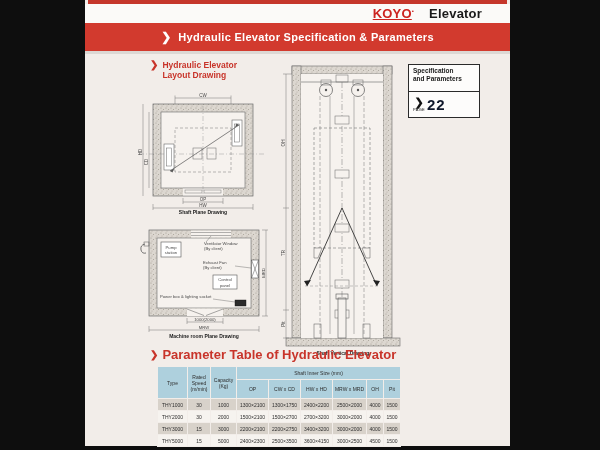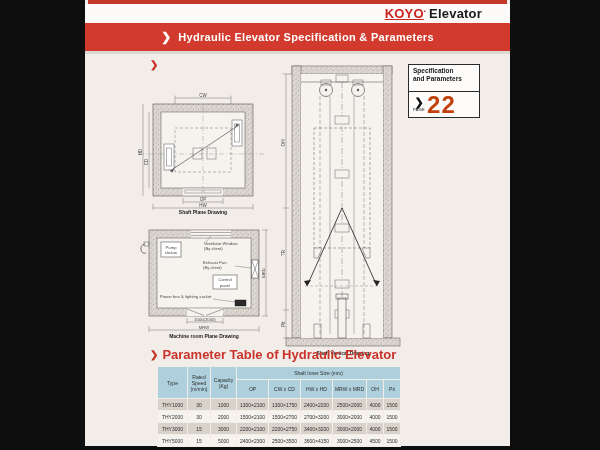--- a/index.html
+++ b/index.html
@@ -4,21 +4,21 @@
 <style>
   html,body{margin:0;padding:0;}
   body{width:600px;height:450px;background:#0e0e0e;position:relative;overflow:hidden;
        font-family:"Liberation Sans",sans-serif;}
   .page{position:absolute;left:85px;top:0;width:425px;height:446px;background:#f2ede9;}
   .topline{position:absolute;left:3px;top:0;width:419px;height:4px;background:#c5372b;}
   .brandbar{position:absolute;left:0;top:4px;width:425px;height:19px;background:#fbfaf8;}
   .brand{position:absolute;right:28px;top:2px;font-size:13px;font-weight:bold;letter-spacing:.2px;}
   .brand .koyo{color:#cc2420;text-decoration:underline;}
   .brand .mark{color:#cc2420;font-size:6px;vertical-align:super;}
-  .brand .elev{color:#1a1a1a;margin-left:3px;}
+  .brand .elev{color:#1a1a1a;margin-left:15px;}
   .banner{position:absolute;left:0;top:23px;width:425px;height:28px;background:#d23a2e;
           display:flex;align-items:center;justify-content:center;}
   .banner .chev{color:#fff;font-size:12px;font-weight:bold;margin-right:7px;}
   .banner .title{color:#fff;font-size:11px;font-weight:bold;letter-spacing:.3px;}
   .bannershadow{position:absolute;left:0;top:51px;width:425px;height:3px;background:#dcd8d4;}
 
   .sec-title{position:absolute;display:flex;align-items:flex-start;}
   .sec-title .chev{color:#c8342a;font-size:10px;font-weight:bold;margin-right:4px;line-height:10px;}
   .sec-title .txt{color:#c8342a;font-size:8.5px;font-weight:bold;line-height:10px;white-space:pre-line;}
   #layout-title{left:65px;top:60px;}
@@ -26,21 +26,21 @@
   #param-title .txt{font-size:13px;}
 
   .specbox{position:absolute;left:323px;top:64px;width:70px;height:52px;background:#fdfcfb;
            border:1px solid #2a2a2a;}
   .specbox .top{height:24px;border-bottom:1px solid #2a2a2a;padding:2px 0 0 4px;
                 font-size:6.5px;font-weight:bold;color:#1a1a1a;line-height:8px;white-space:pre-line;}
   .specbox .bottom{height:25px;display:flex;align-items:center;padding-left:4px;}
   .specbox .chevcol{display:flex;flex-direction:column;align-items:center;margin-right:2px;}
   .specbox .chev{font-size:11px;font-weight:bold;color:#111;line-height:10px;}
   .specbox .pageword{font-size:4px;color:#111;letter-spacing:.3px;}
-  .specbox .pagenum{font-size:24px;font-weight:bold;color:#c2410c;line-height:20px;letter-spacing:1px;}
+  .specbox .pagenum{font-size:15px;font-weight:bold;color:#0f172a;line-height:20px;letter-spacing:1px;}
 
   .drawing{position:absolute;}
   .drawing text{font-family:"Liberation Sans",sans-serif;fill:#4a4a4a;}
   .cap{font-weight:bold;fill:#222 !important;}
 
   .ptable{position:absolute;left:72px;top:366px;border-collapse:collapse;table-layout:fixed;width:243px;}
   .ptable th,.ptable td{border:1px solid #f2ede9;padding:0;text-align:center;overflow:hidden;
         font-size:5px;line-height:6px;color:#2e2e2e;font-weight:normal;}
   .ptable th{background:#aed0dd;white-space:pre-line;}
   .ptable tr.h1 th{height:12px;}
@@ -60,20 +60,22 @@
   </div>
 
   <div class="banner">
     <span class="chev">❯</span>
     <span class="title">Hydraulic Elevator Specification &amp; Parameters</span>
   </div>
   <div class="bannershadow"></div>
 
   <div class="sec-title" id="layout-title">
     <span class="chev">❯</span>
+    <span class="txt">Hydraulic Elevator
+Layout Drawing</span>
   </div>
 
   <div class="specbox">
     <div class="top">Specification
 and Parameters</div>
     <div class="bottom">
       <span class="chevcol">
         <span class="chev">❯</span>
         <span class="pageword">PAGE</span>
       </span>

